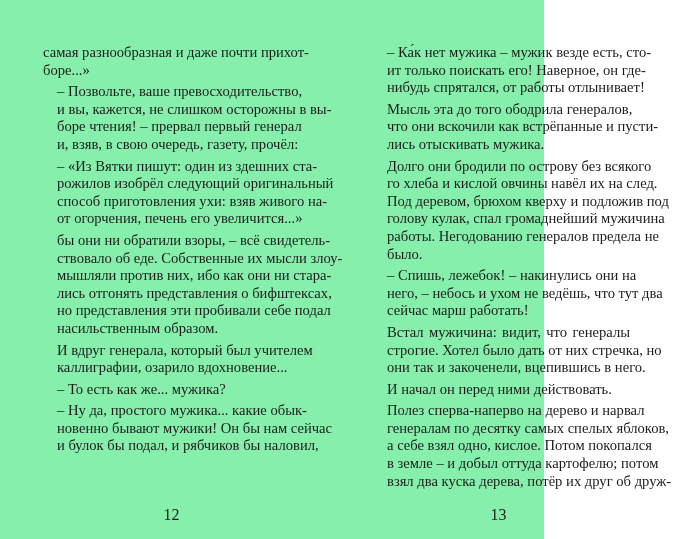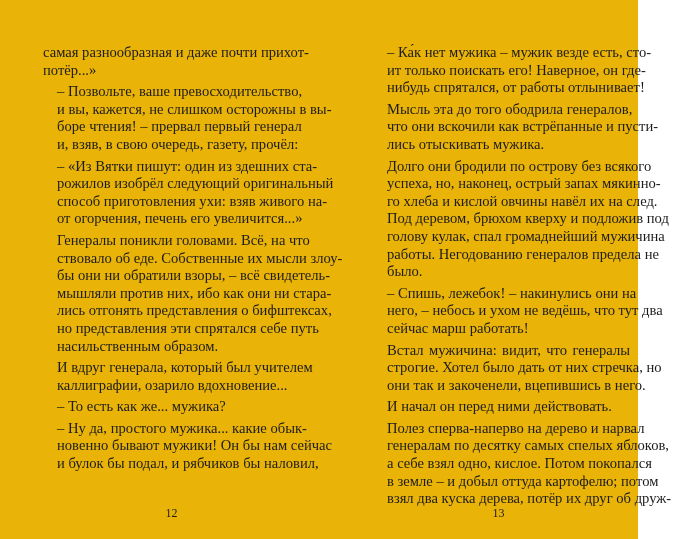--- a/index.html
+++ b/index.html
@@ -1,70 +1,69 @@
 <!DOCTYPE html>
 <html><head>
 <meta charset="utf-8">
 <style>
   html, body { margin: 0; padding: 0; background: #ffffff; }
   body { width: 674px; height: 539px; position: relative; overflow: hidden; }
-  .spread { position: absolute; left: 0; top: 0; width: 638px; height: 539px; background: #eab308; }
+  .spread { position: absolute; left: 0; top: 0; width: 544px; height: 539px; background: #86efac; }
   .page { position: absolute; top: 44px; width: 257px; }
   .page.left { left: 43px; }
   .page.right { left: 373px; }
   .para {
     font-family: "Liberation Serif", "DejaVu Serif", serif;
     font-size: 14.6px;
     line-height: 17.6px;
     color: #1c1c1c;
     text-align: justify;
     text-align-last: left;
     margin: 0 0 4px 0;
     text-indent: 0;
     hyphens: manual;
   }
   .para.indent { text-indent: 14px; }
   .para .ln { display: block; text-align: justify; text-align-last: justify; white-space: nowrap; }
   .para .ln.last { text-align-last: left; }
   .folio {
     position: absolute; top: 506px; width: 257px; text-align: center;
     font-family: "Liberation Serif", "DejaVu Serif", serif;
-    font-size: 12px; color: #1c1c1c;
+    font-size: 16px; color: #1c1c1c;
   }
   .folio.left { left: 43px; }
   .folio.right { left: 370px; }
 </style>
 </head>
 <body>
 
 <div class="spread">
   <div class="page left" id="left-page">
       <p class="para">
         <span class="ln">самая разнообразная и даже почти прихот-</span>
-        <span class="ln last">потёр...»</span>
+        <span class="ln last">боре...»</span>
       </p>
       <p class="para indent">
         <span class="ln">– Позвольте, ваше превосходительство,</span>
         <span class="ln">и вы, кажется, не слишком осторожны в вы-</span>
         <span class="ln">боре чтения! – прервал первый генерал</span>
         <span class="ln last">и, взяв, в свою очередь, газету, прочёл:</span>
       </p>
       <p class="para indent">
         <span class="ln">– «Из Вятки пишут: один из здешних ста-</span>
         <span class="ln">рожилов изобрёл следующий оригинальный</span>
         <span class="ln">способ приготовления ухи: взяв живого на-</span>
         <span class="ln last">от огорчения, печень его увеличится...»</span>
       </p>
       <p class="para indent">
-        <span class="ln">Генералы поникли головами. Всё, на что</span>
+        <span class="ln">бы они ни обратили взоры, – всё свидетель-</span>
         <span class="ln">ствовало об еде. Собственные их мысли злоу-</span>
-        <span class="ln">бы они ни обратили взоры, – всё свидетель-</span>
         <span class="ln">мышляли против них, ибо как они ни стара-</span>
         <span class="ln">лись отгонять представления о бифштексах,</span>
-        <span class="ln">но представления эти спрятался себе путь</span>
+        <span class="ln">но представления эти пробивали себе подал</span>
         <span class="ln last">насильственным образом.</span>
       </p>
       <p class="para indent">
         <span class="ln">И вдруг генерала, который был учителем</span>
         <span class="ln last">каллиграфии, озарило вдохновение...</span>
       </p>
       <p class="para indent">
         <span class="ln last">– То есть как же... мужика?</span>
       </p>
       <p class="para indent">
@@ -80,21 +79,20 @@
         <span class="ln">ит только поискать его! Наверное, он где-</span>
         <span class="ln last">нибудь спрятался, от работы отлынивает!</span>
       </p>
       <p class="para indent">
         <span class="ln">Мысль эта до того ободрила генералов,</span>
         <span class="ln">что они вскочили как встрёпанные и пусти-</span>
         <span class="ln last">лись отыскивать мужика.</span>
       </p>
       <p class="para indent">
         <span class="ln">Долго они бродили по острову без всякого</span>
-        <span class="ln">успеха, но, наконец, острый запах мякинно-</span>
         <span class="ln">го хлеба и кислой овчины навёл их на след.</span>
         <span class="ln">Под деревом, брюхом кверху и подложив под</span>
         <span class="ln">голову кулак, спал громаднейший мужичина</span>
         <span class="ln">работы. Негодованию генералов предела не</span>
         <span class="ln last">было.</span>
       </p>
       <p class="para indent">
         <span class="ln">– Спишь, лежебок! – накинулись они на</span>
         <span class="ln">него, – небось и ухом не ведёшь, что тут два</span>
         <span class="ln last">сейчас марш работать!</span>

